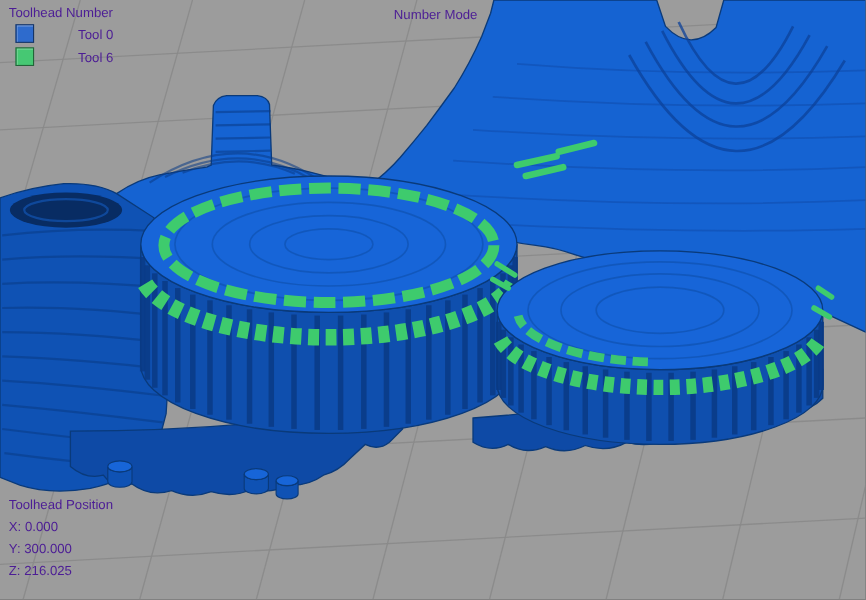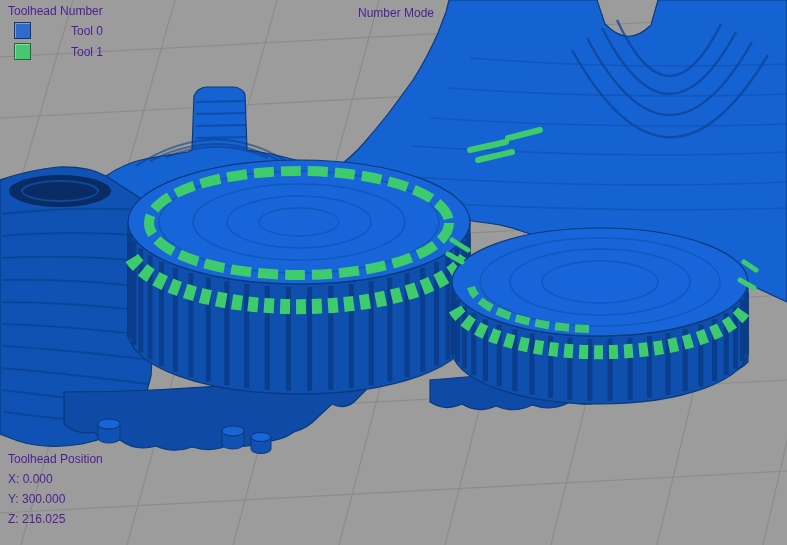--- a/index.html
+++ b/index.html
@@ -228,21 +228,21 @@
   </svg>
 
   <div class="hud legend-block">
     <div class="hud-title">Toolhead Number</div>
     <div class="legend-row">
       <span class="swatch" style="background-color: rgb(46, 107, 205);"></span>
       <span>Tool 0</span>
     </div>
     <div class="legend-row">
       <span class="swatch" style="background-color: rgb(70, 200, 115);"></span>
-      <span>Tool 1</span>
+      <span>Tool 6</span>
     </div>
   </div>
 
   <div class="hud mode-label">Number Mode</div>
 
   <div class="hud position-block">
     <div class="hud-title">Toolhead Position</div>
     <div class="pos-line">X: 0.000</div>
     <div class="pos-line">Y: 300.000</div>
     <div class="pos-line">Z: 216.025</div>

